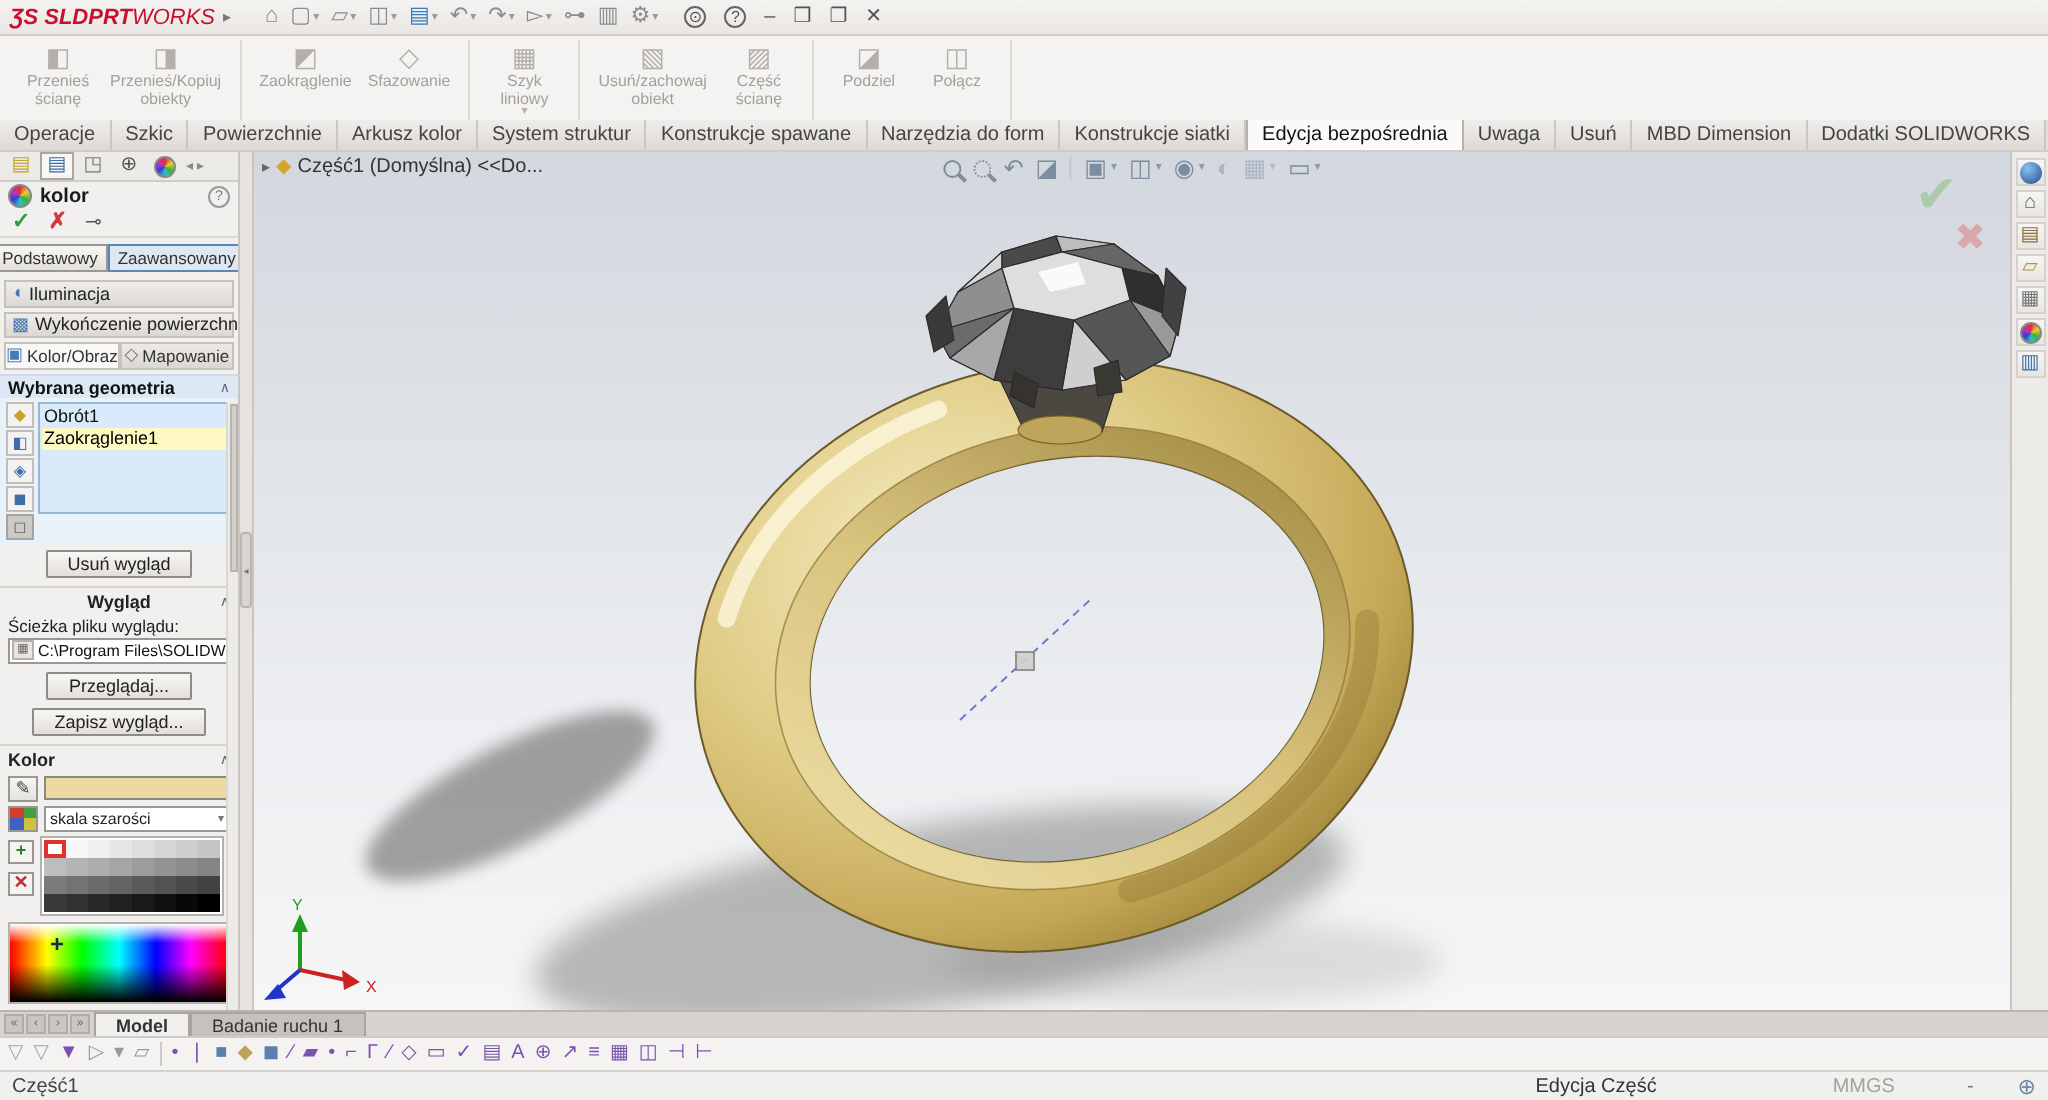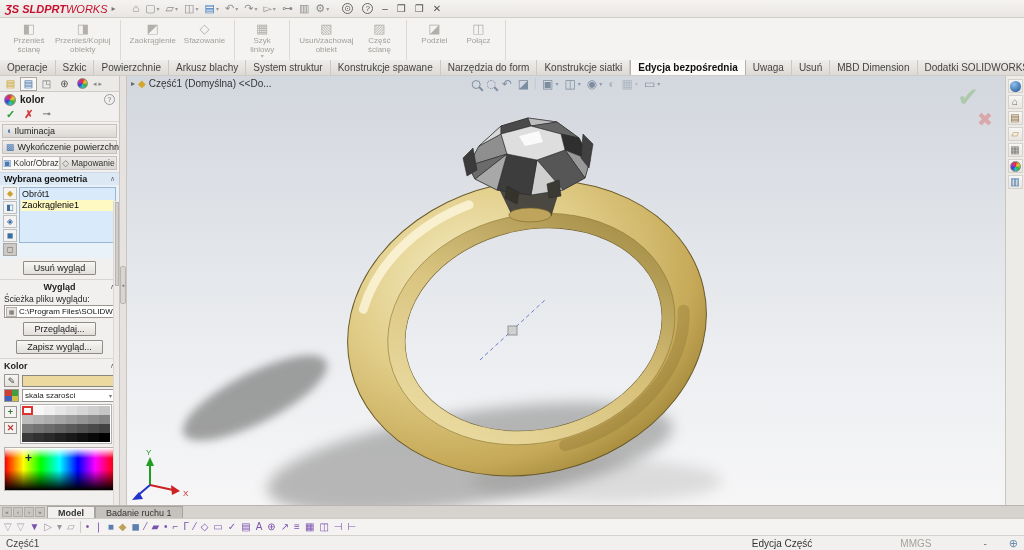--- a/index.html
+++ b/index.html
@@ -28,21 +28,21 @@
   .ribbon{height:42px;background:#f4f3f1;display:flex;align-items:stretch;padding:2px 2px 0 2px}
   .rgroup{display:flex;align-items:flex-start;padding:0 5px;border-right:1px solid #ddd9d5}
   .rbtn{display:flex;flex-direction:column;align-items:center;padding:2px 4px 0;color:#a09d99;min-width:44px;cursor:default}
   .rbtn .ric{font-size:13px;line-height:14px;color:#b3b0ac}
   .rbtn .rlb{font-size:8px;line-height:9px;text-align:center;color:#a3a09c;white-space:nowrap}
   .rbtn .rdd{font-size:6px;color:#b3b0ac;line-height:5px}
 
   
   .tabrow{height:16px;background:#e2dfdb;display:flex;align-items:stretch;border-bottom:1px solid #cfccc8}
   .ctab{padding:0 7px;display:flex;align-items:center;font-size:10px;color:#444;border-right:1px solid #cbc8c4;background:linear-gradient(#efedeb,#ddd9d5);white-space:nowrap;cursor:default}
-  .ctab.active{background:#fbfaf9;color:#111;font-weight:bold;border-right:1px solid #b5b2ae;border-left:1px solid #b5b2ae}
+  .ctab.active{background:#fbfaf9;color:#111;font-weight:normal;border-right:1px solid #b5b2ae;border-left:1px solid #b5b2ae}
 
   
   .main{display:flex;height:429px}
 
   
   .pm{width:120px;background:#f1f0ee;border-right:1px solid #c9c6c2;display:flex;flex-direction:column;font-size:10px;position:relative;overflow:hidden}
   .pmtabs{height:16px;display:flex;align-items:center;background:#eceae7;border-bottom:1px solid #cfccc8;padding:0 2px;gap:1px}
   .pmtab{width:17px;height:14px;display:flex;align-items:center;justify-content:center;font-size:10px;border:1px solid transparent;line-height:1}
   .pmtab.active{background:#f8f7f6;border-color:#aaa7a3}
   .pmtab-arrow{font-size:7px;color:#8a8784;margin-left:1px}
@@ -135,21 +135,21 @@
 
   
   .bottombar{height:17px;background:#f4f3f1;border-top:1px solid #cfccc8;display:flex;align-items:center;padding:0 4px;gap:5px;overflow:hidden}
   .fic{font-size:10px;line-height:1}
   .fsep{width:1px;height:12px;background:#cfccc8}
 
   
   .statusbar{height:15px;background:#f1f0ee;border-top:1px solid #d5d2ce;display:flex;align-items:center;padding:0 6px;font-size:10px;color:#444}
   .status-right{margin-left:auto;display:flex;align-items:center}
   .st-mode{margin-right:88px;color:#333}
-  .st-units{color:#a5a29e;margin-right:52px}
+  .st-units{color:#a5a29e;margin-right:36px}
   .st-dash{color:#777;margin-right:22px}
   .st-globe{color:#6a8aa8;font-size:11px}
 </style>
 </head>
 <body>
 
 <div class="titlebar">
   <span class="logo"><span>ƷS</span> <span>SLDPRT</span><span class="works">WORKS</span></span>
   <span class="flyout">▸</span>
   <div class="qicons" id="qicons">
@@ -258,21 +258,21 @@
         <div class="rlb">Połącz</div>
       </div>
     </div>
   </div>
 
 <div class="tabrow">
   <div style="display:flex" id="ctabs">
       <div class="ctab">Operacje</div>
       <div class="ctab">Szkic</div>
       <div class="ctab">Powierzchnie</div>
-      <div class="ctab">Arkusz blachy</div>
+      <div class="ctab">Arkusz kolor</div>
       <div class="ctab">System struktur</div>
       <div class="ctab">Konstrukcje spawane</div>
       <div class="ctab">Narzędzia do form</div>
       <div class="ctab">Konstrukcje siatki</div>
       <div class="ctab active">Edycja bezpośrednia</div>
       <div class="ctab">Uwaga</div>
       <div class="ctab">Usuń</div>
       <div class="ctab">MBD Dimension</div>
       <div class="ctab">Dodatki SOLIDWORKS</div>
     </div>
@@ -295,20 +295,24 @@
       </div>
     <div class="pmhdr">
       <span class="wheel" style="width:12px;height:12px"></span>
       <span>kolor</span>
       <span class="help-circle">?</span>
     </div>
     <div class="pmactions">
       <span class="ok">✓</span>
       <span class="cancel">✗</span>
       <span class="pin">⊸</span>
+    </div>
+    <div class="mode-row">
+      <button class="mode-btn">Podstawowy</button>
+      <button class="mode-btn active">Zaawansowany</button>
     </div>
     <div class="secbar">
       <span class="sic">◖</span>
       <span>Iluminacja</span>
     </div>
     <div class="secbar">
       <span class="sic">▩</span>
       <span>Wykończenie powierzchni</span>
     </div>
     <div class="colortabs">

